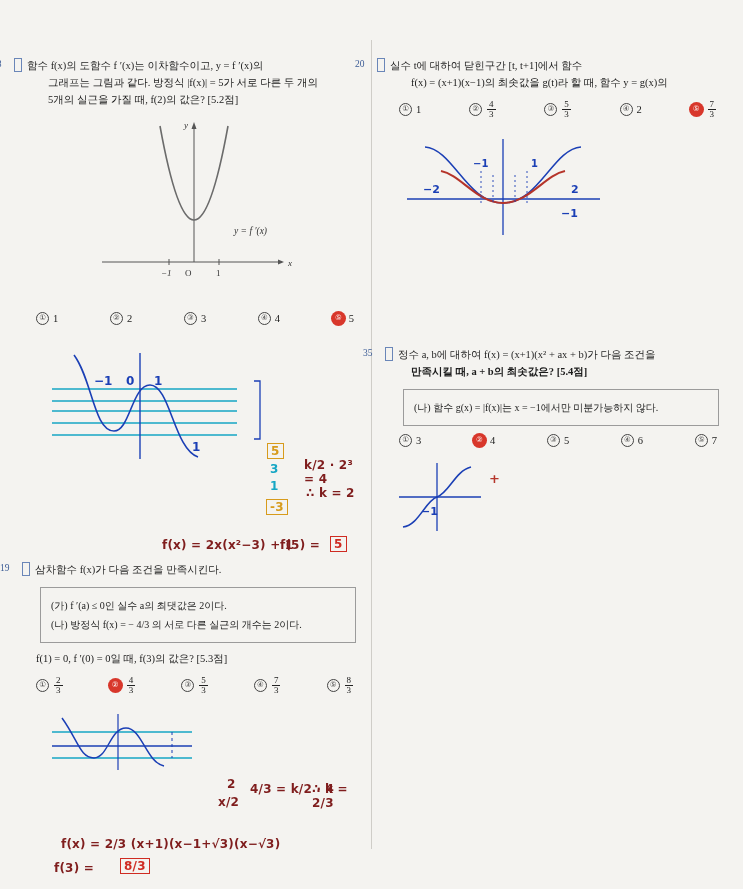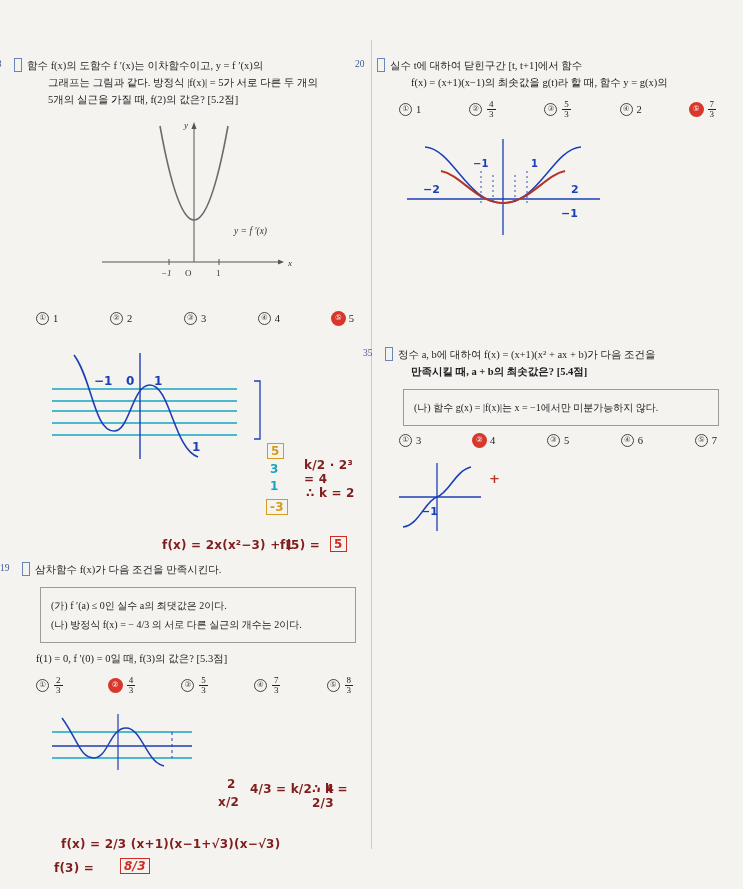--- a/index.html
+++ b/index.html
@@ -251,21 +251,21 @@
       </svg>
     </div>
 
     <div class="hw" style="left:205px;top:719px;">2</div>
     <div class="hw" style="left:196px;top:737px;">x/2</div>
     <div class="hw" style="left:228px;top:724px;">4/3 = k/2 · 4</div>
     <div class="hw" style="left:290px;top:724px;">∴ k = 2/3</div>
 
     <div class="hw" style="left:39px;top:779px;">f(x) = 2/3 (x+1)(x−1+√3)(x−√3)</div>
     <div class="hw" style="left:32px;top:803px;text-align:center;">f(3) =</div>
-    <div class="hw red boxr" style="left:98px;top:800px;font-style:italic;">8/3</div>
+    <div class="hw red boxr" style="left:98px;top:800px;">8/3</div>
   </div>
 
   <div class="col col-right" style="top:58px;">
 
     <div class="qblock">
       <div class="qbody qhang" style="padding-left:18px;text-indent:-26px;">
         <span class="qnum">20</span><span class="qtext">실수 t에 대하여 닫힌구간 [t, t+1]에서 함수</span>
       </div>
       <div class="qbody" style="padding-left:26px;">
         <div>f(x) = (x+1)(x−1)의 최솟값을 g(t)라 할 때, 함수 y = g(x)의</div>

